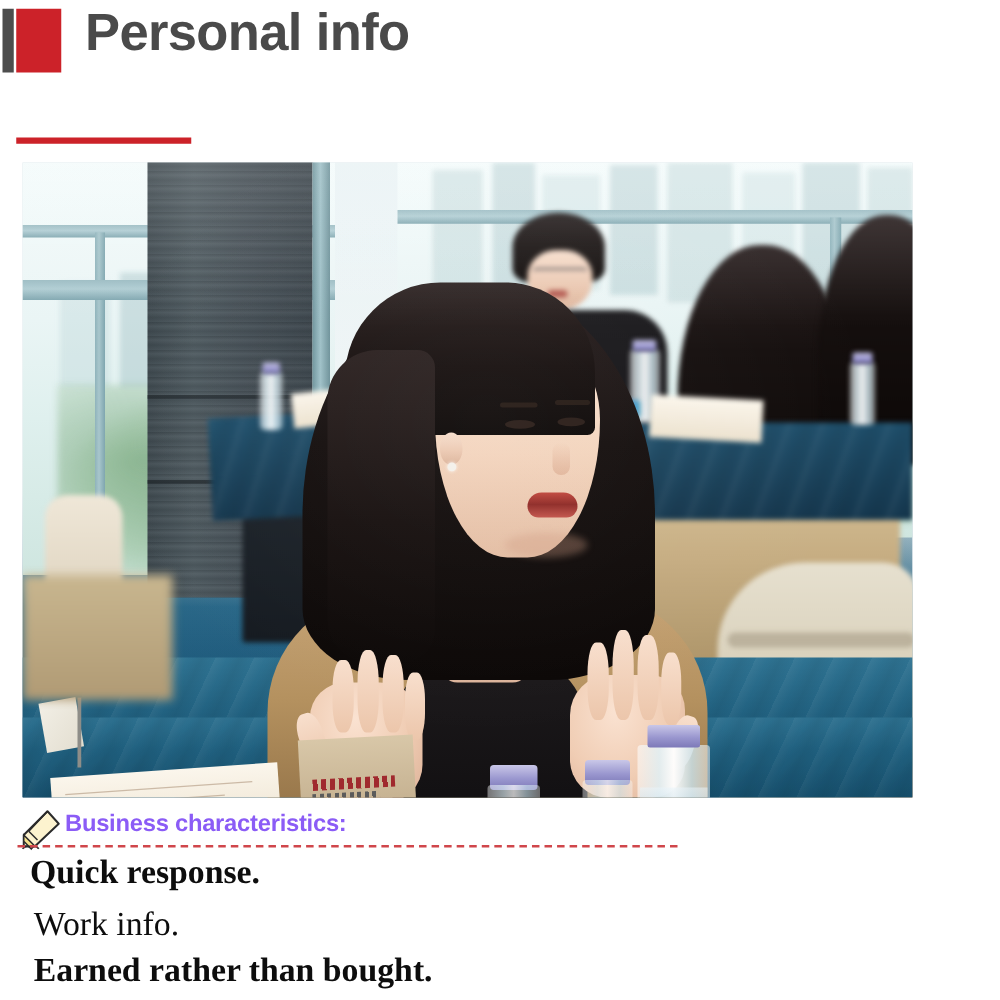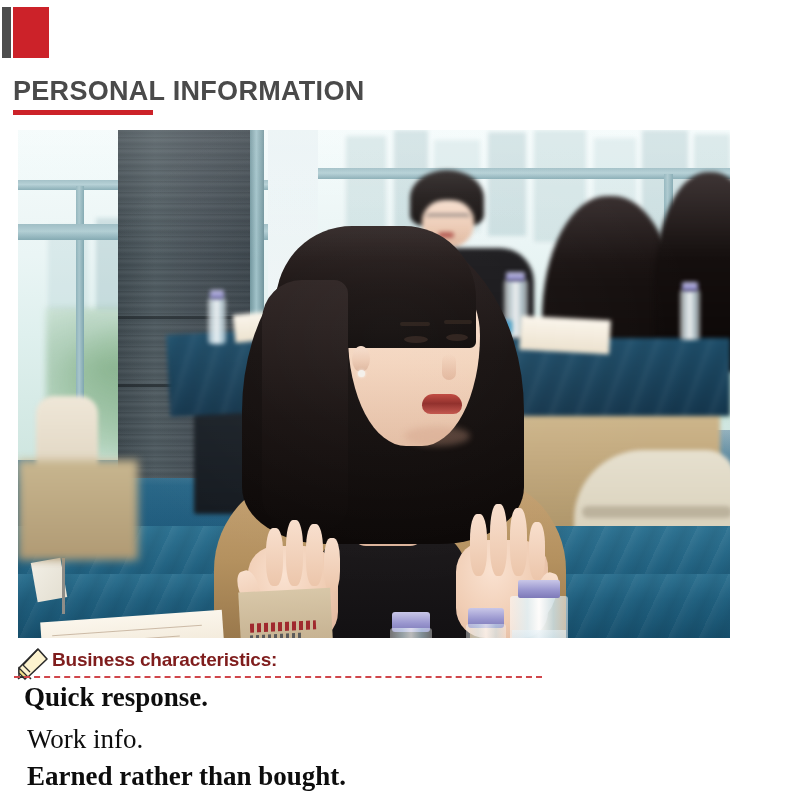--- a/index.html
+++ b/index.html
@@ -267,21 +267,21 @@
     top: 8px;
     width: 36px;
     height: 36px;
   }
   .biz-heading {
     position: absolute;
     left: 52px;
     top: 11px;
     font-size: 19px;
     font-weight: bold;
-    color: #7f1d1d;
+    color: #8b5cf6;
     white-space: nowrap;
     letter-spacing: -0.2px;
   }
   .dotted-rule {
     position: absolute;
     left: 14px;
     top: 38px;
     width: 528px;
     height: 0;
     border-top: 2px dashed #d0464b;
@@ -306,22 +306,22 @@
 </head>
 <body>
 
 <div class="header">
 
   <div class="logo-mark">
     <div class="logo-bar-dark"></div>
     <div class="logo-bar-red"></div>
   </div>
 
-
-  <div class="section-label">PERSONAL INFORMATION</div>
+  <div class="page-title">Personal info</div>
+
 
   <div class="section-rule"></div>
 </div>
 
 <div class="photo-frame">
   <div class="photo">
 
     <div class="win-pane" style="left:0px; top:0px; width:250px; height:330px;"></div>
     <div class="win-pane" style="left:300px; top:0px; width:412px; height:300px;"></div>
 

